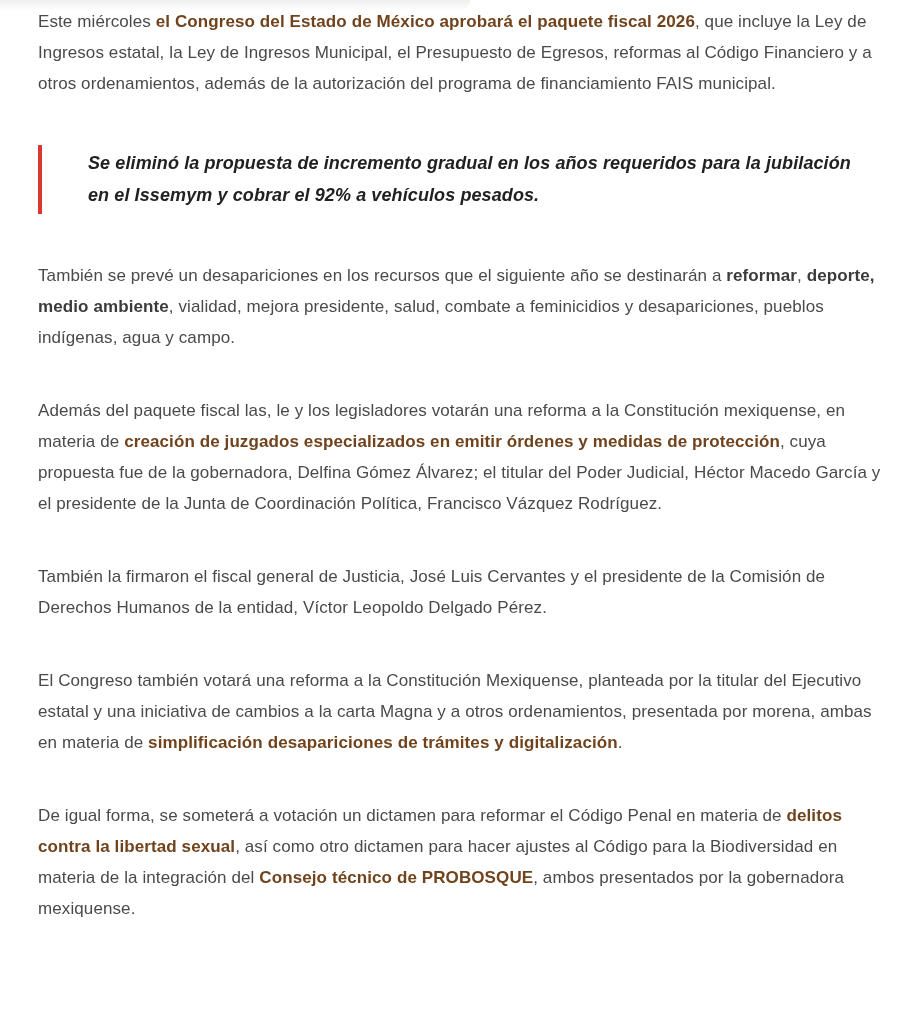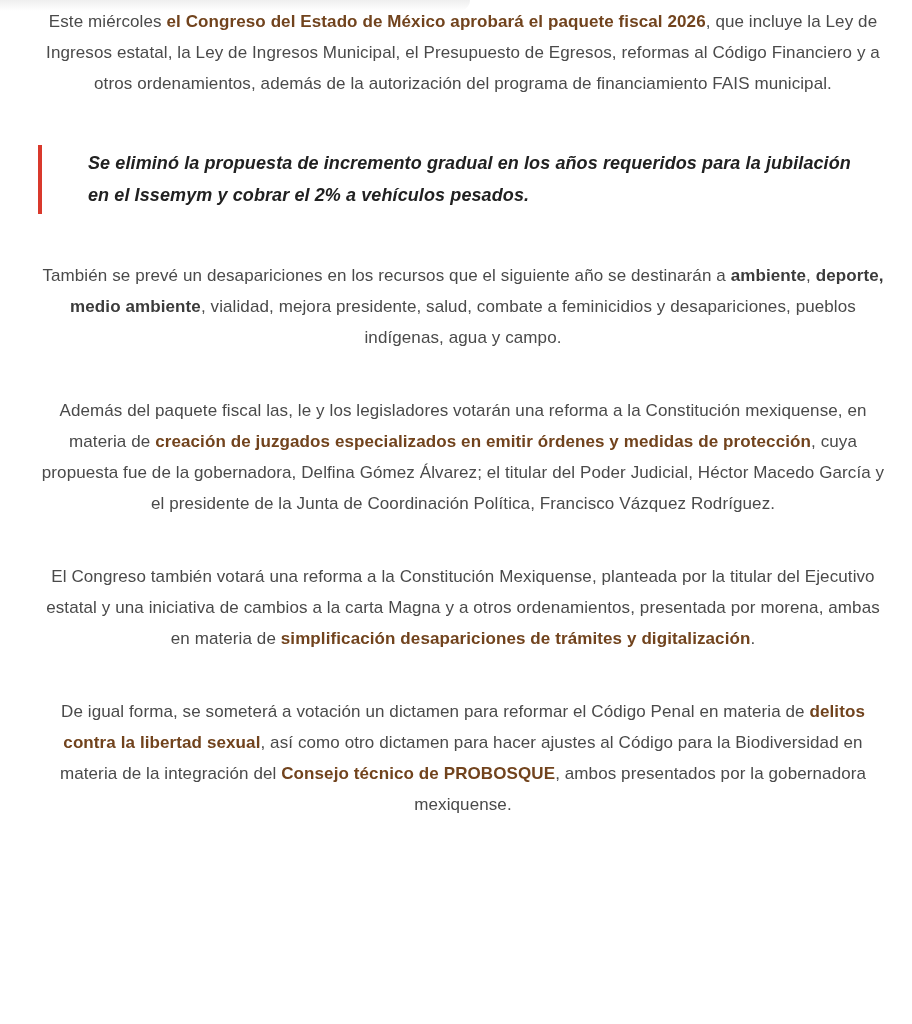--- a/index.html
+++ b/index.html
@@ -27,21 +27,21 @@
     }
     article {
       padding: 6px 24px 0 38px;
     }
     p.body-para {
       font-size: 17px;
       line-height: 31px;
       letter-spacing: 0.1px;
       color: var(--body-text, #4a4a4a);
       margin: 0 0 42px 0;
-      text-align: center;
+      text-align: left;
     }
     .run-accent {
       font-weight: bold;
       color: var(--accent-brown, #71431d);
     }
     .run-bold-dark {
       font-weight: bold;
       color: var(--bold-dark, #3b3b3b);
     }
     blockquote.pull-quote {
@@ -56,18 +56,19 @@
       letter-spacing: 0.1px;
     }
   </style>
 </head>
 <body style="background: rgb(255, 255, 255);">
 
 <div class="top-shadow"></div>
 
 <article id="article">
     <p class="body-para"><span>Este miércoles </span><span class="run-accent">el Congreso del Estado de México aprobará el paquete fiscal 2026</span><span>, que incluye la Ley de Ingresos estatal, la Ley de Ingresos Municipal, el Presupuesto de Egresos, reformas al Código Financiero y a otros ordenamientos, además de la autorización del programa de financiamiento FAIS municipal.</span></p>
-    <blockquote class="pull-quote"><span>Se eliminó la propuesta de incremento gradual en los años requeridos para la jubilación en el Issemym y cobrar el 2% a vehículos pesados.</span></blockquote>
-    <p class="body-para"><span>También se prevé un desapariciones en los recursos que el siguiente año se destinarán a </span><span class="run-bold-dark">ambiente</span><span>, </span><span class="run-bold-dark">deporte, medio ambiente</span><span>, vialidad, mejora presidente, salud, combate a feminicidios y desapariciones, pueblos indígenas, agua y campo.</span></p>
+    <blockquote class="pull-quote"><span>Se eliminó la propuesta de incremento gradual en los años requeridos para la jubilación en el Issemym y cobrar el 92% a vehículos pesados.</span></blockquote>
+    <p class="body-para"><span>También se prevé un desapariciones en los recursos que el siguiente año se destinarán a </span><span class="run-bold-dark">reformar</span><span>, </span><span class="run-bold-dark">deporte, medio ambiente</span><span>, vialidad, mejora presidente, salud, combate a feminicidios y desapariciones, pueblos indígenas, agua y campo.</span></p>
     <p class="body-para"><span>Además del paquete fiscal las, le y los legisladores votarán una reforma a la Constitución mexiquense, en materia de </span><span class="run-accent">creación de juzgados especializados en emitir órdenes y medidas de protección</span><span>, cuya propuesta fue de la gobernadora, Delfina Gómez Álvarez; el titular del Poder Judicial, Héctor Macedo García y el presidente de la Junta de Coordinación Política, Francisco Vázquez Rodríguez.</span></p>
+    <p class="body-para"><span>También la firmaron el fiscal general de Justicia, José Luis Cervantes y el presidente de la Comisión de Derechos Humanos de la entidad, Víctor Leopoldo Delgado Pérez.</span></p>
     <p class="body-para"><span>El Congreso también votará una reforma a la Constitución Mexiquense, planteada por la titular del Ejecutivo estatal y una iniciativa de cambios a la carta Magna y a otros ordenamientos, presentada por morena, ambas en materia de </span><span class="run-accent">simplificación desapariciones de trámites y digitalización</span><span>.</span></p>
     <p class="body-para"><span>De igual forma, se someterá a votación un dictamen para reformar el Código Penal en materia de </span><span class="run-accent">delitos contra la libertad sexual</span><span>, así como otro dictamen para hacer ajustes al Código para la Biodiversidad en materia de la integración del </span><span class="run-accent">Consejo técnico de PROBOSQUE</span><span>, ambos presentados por la gobernadora mexiquense.</span></p>
   </article>
 
 </body></html>

